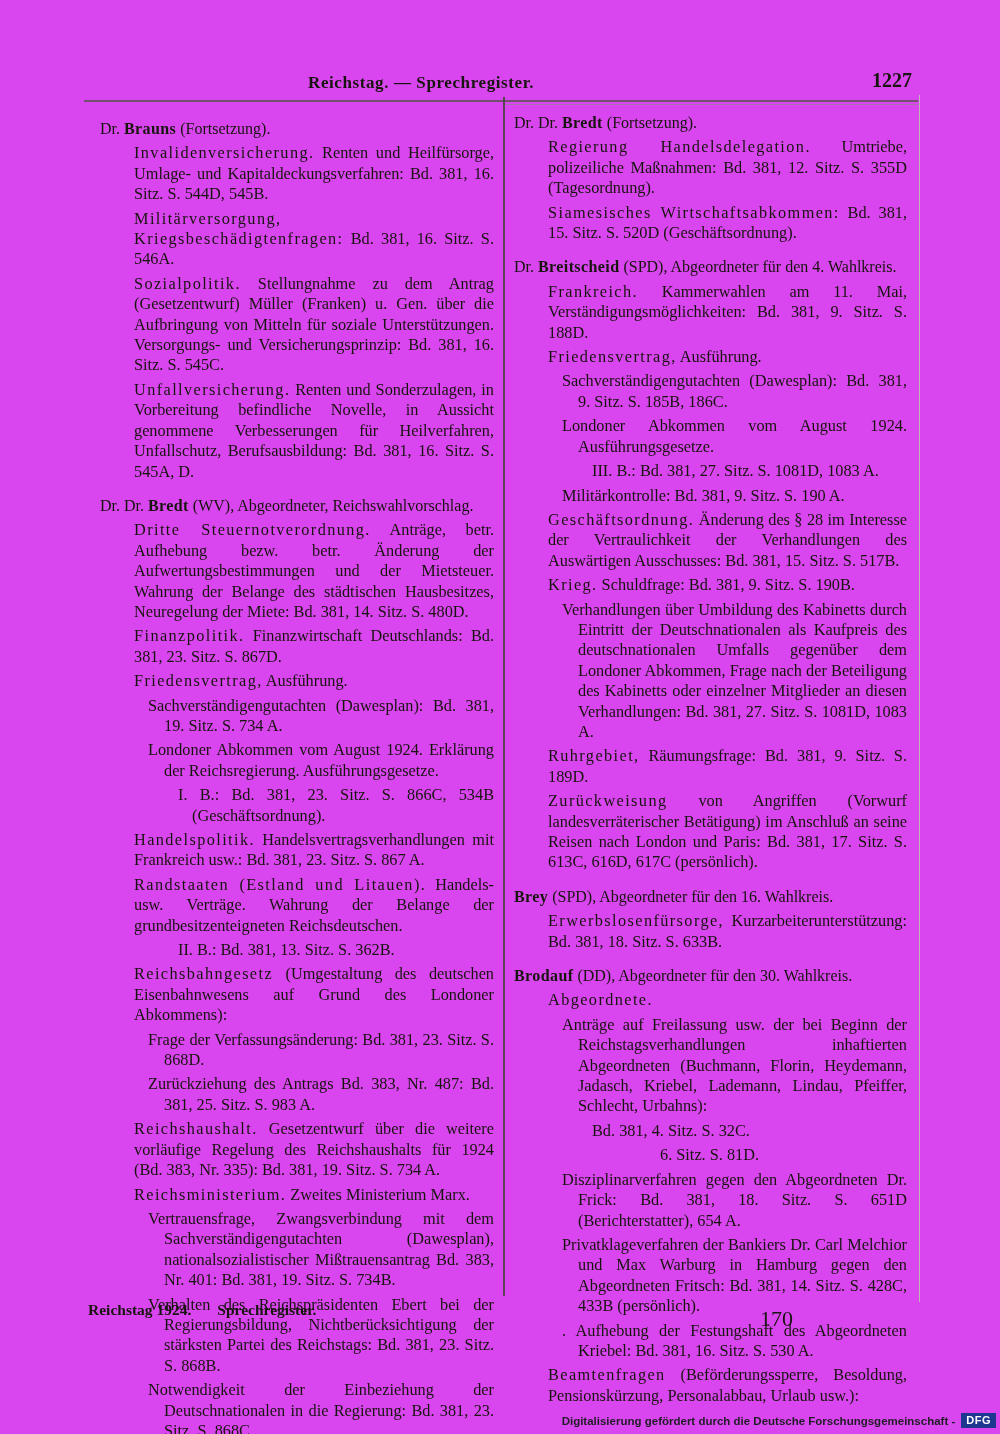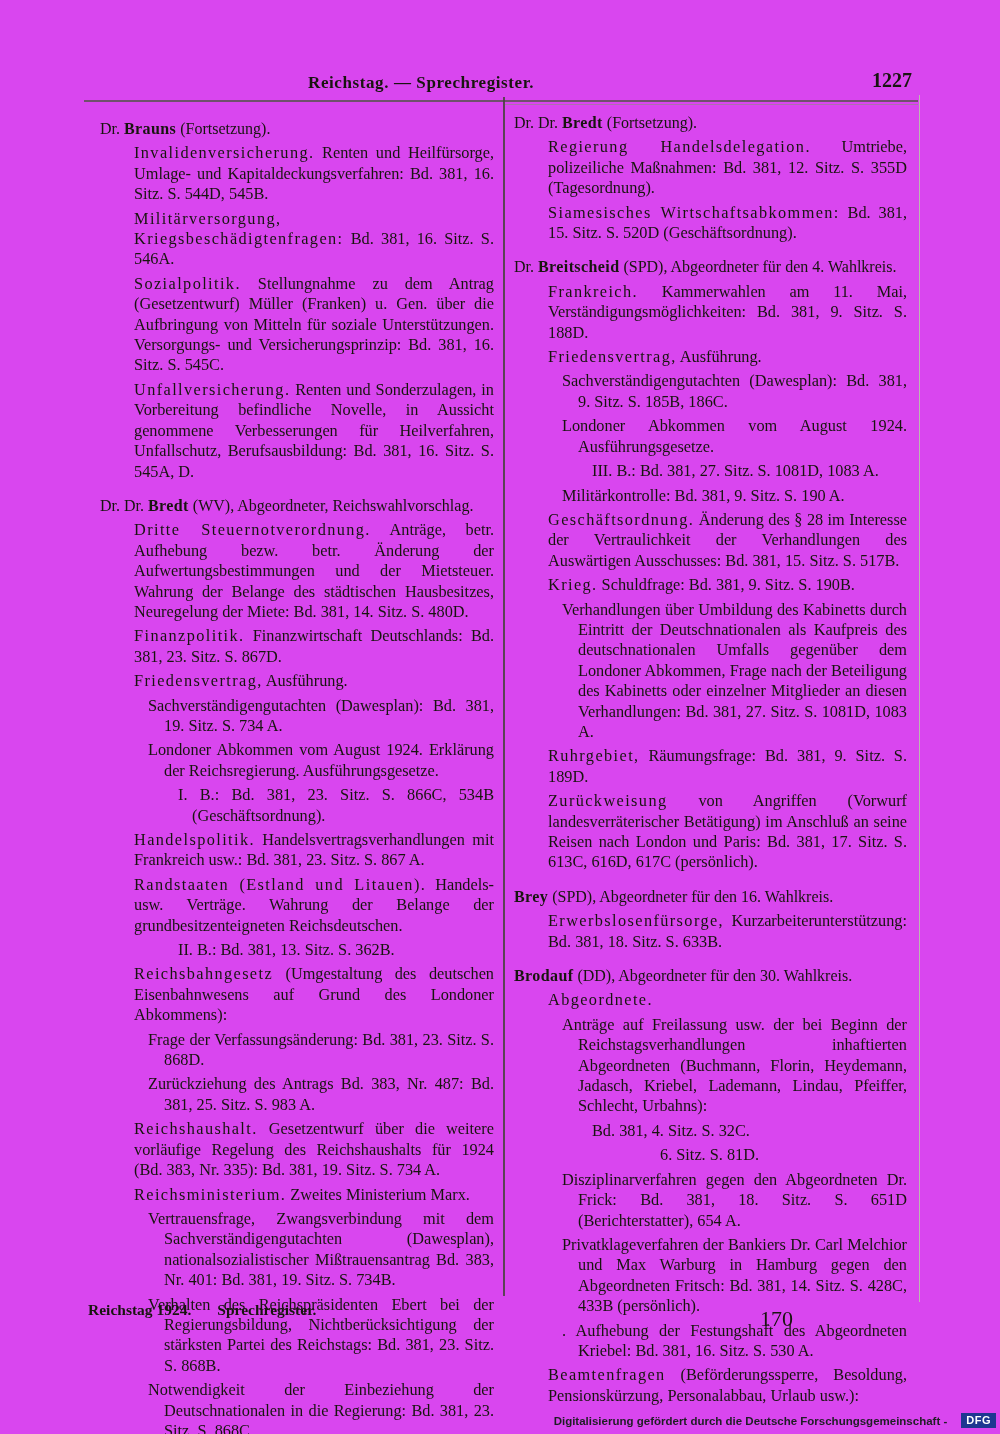--- a/index.html
+++ b/index.html
@@ -28,21 +28,21 @@
   .lvl1 { padding-left:34px; }
   .lvl2 { padding-left:64px;  text-indent:-16px; }
   .lvl3 { padding-left:92px;  text-indent:-14px; }
   .lvl4 { padding-left:146px; text-align:left; }
   .lead { letter-spacing:1.4px; }
 
   .footer-imprint { position:absolute; top:1301px; left:88px; font-size:15.5px; font-weight:bold; }
   .fgap { display:inline-block; width:26px; }
   .sheet-number { position:absolute; top:1306px; left:760px; font-size:22px; }
 
-  .dfg-strip { position:absolute; right:4px; bottom:6px; display:flex; align-items:center; gap:14px;
+  .dfg-strip { position:absolute; right:4px; bottom:6px; display:flex; align-items:center; gap:6px;
                font-family:"Liberation Sans",sans-serif; font-weight:bold; font-size:11.5px; color:#1e1e24; }
   .dfg-logo  { background:#1e3791; color:#ffffff; padding:1px 5px 2px 5px; font-size:11px; letter-spacing:.5px; }
 </style>
 </head>
 <body>
 
 <div class="page">
   <div class="running-title">Reichstag. — Sprechregister.</div>
   <div class="page-number">1227</div>
   <div class="header-rule"></div>

